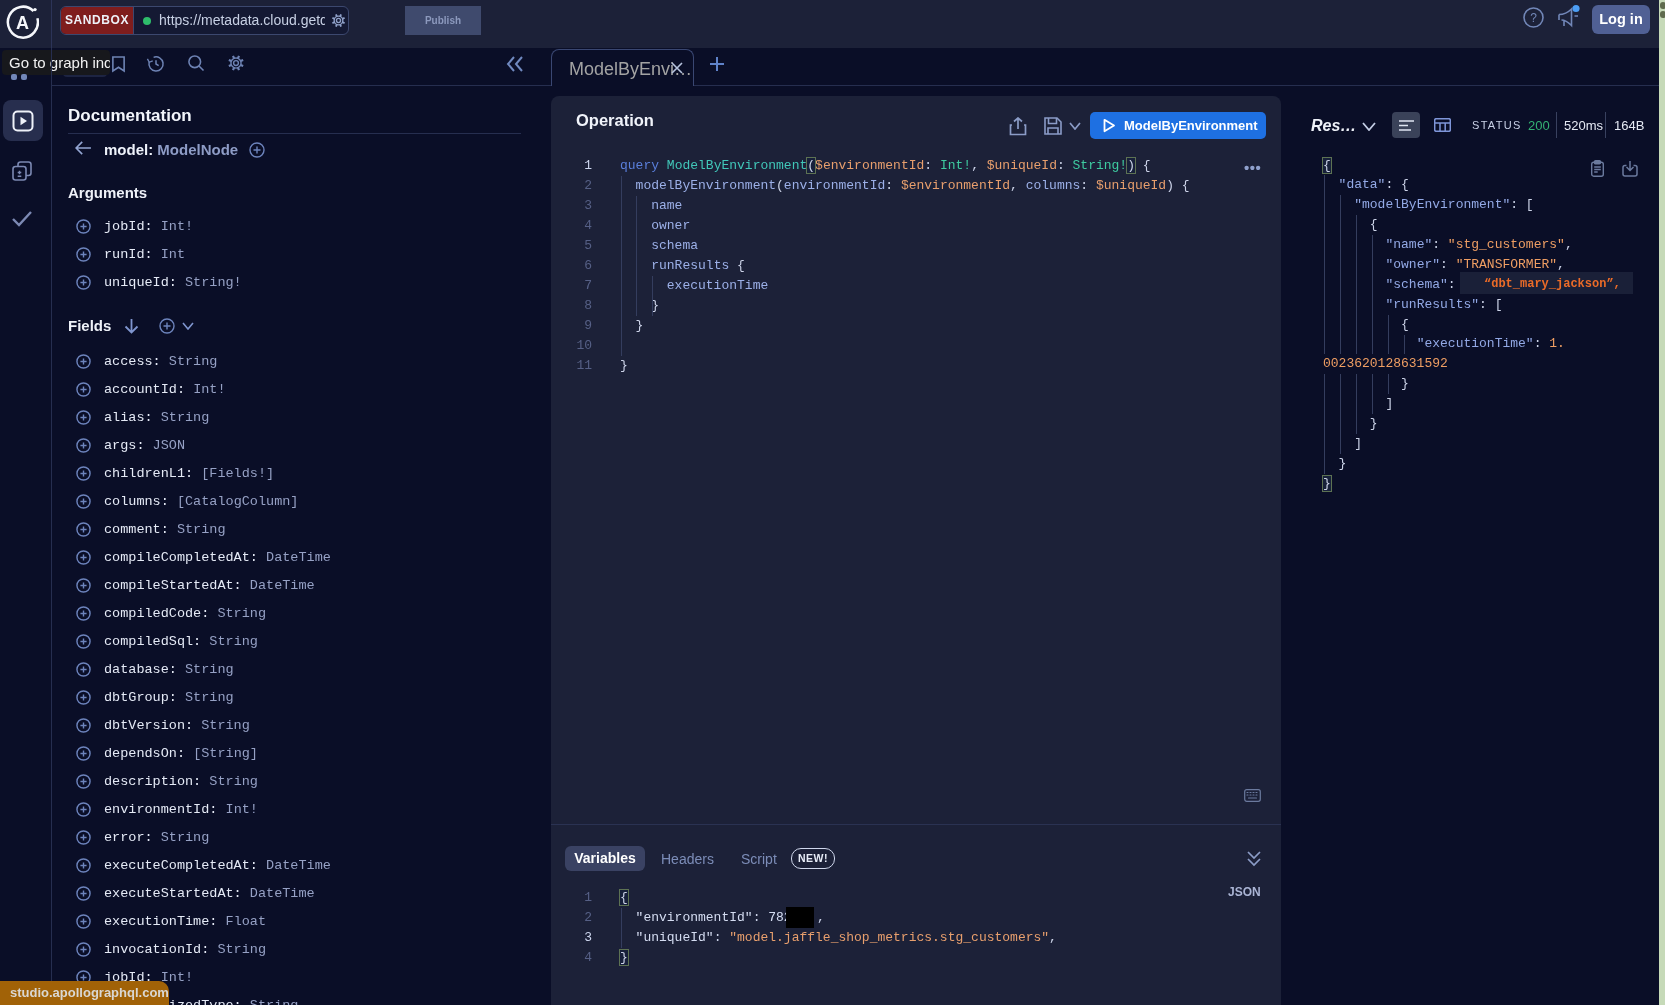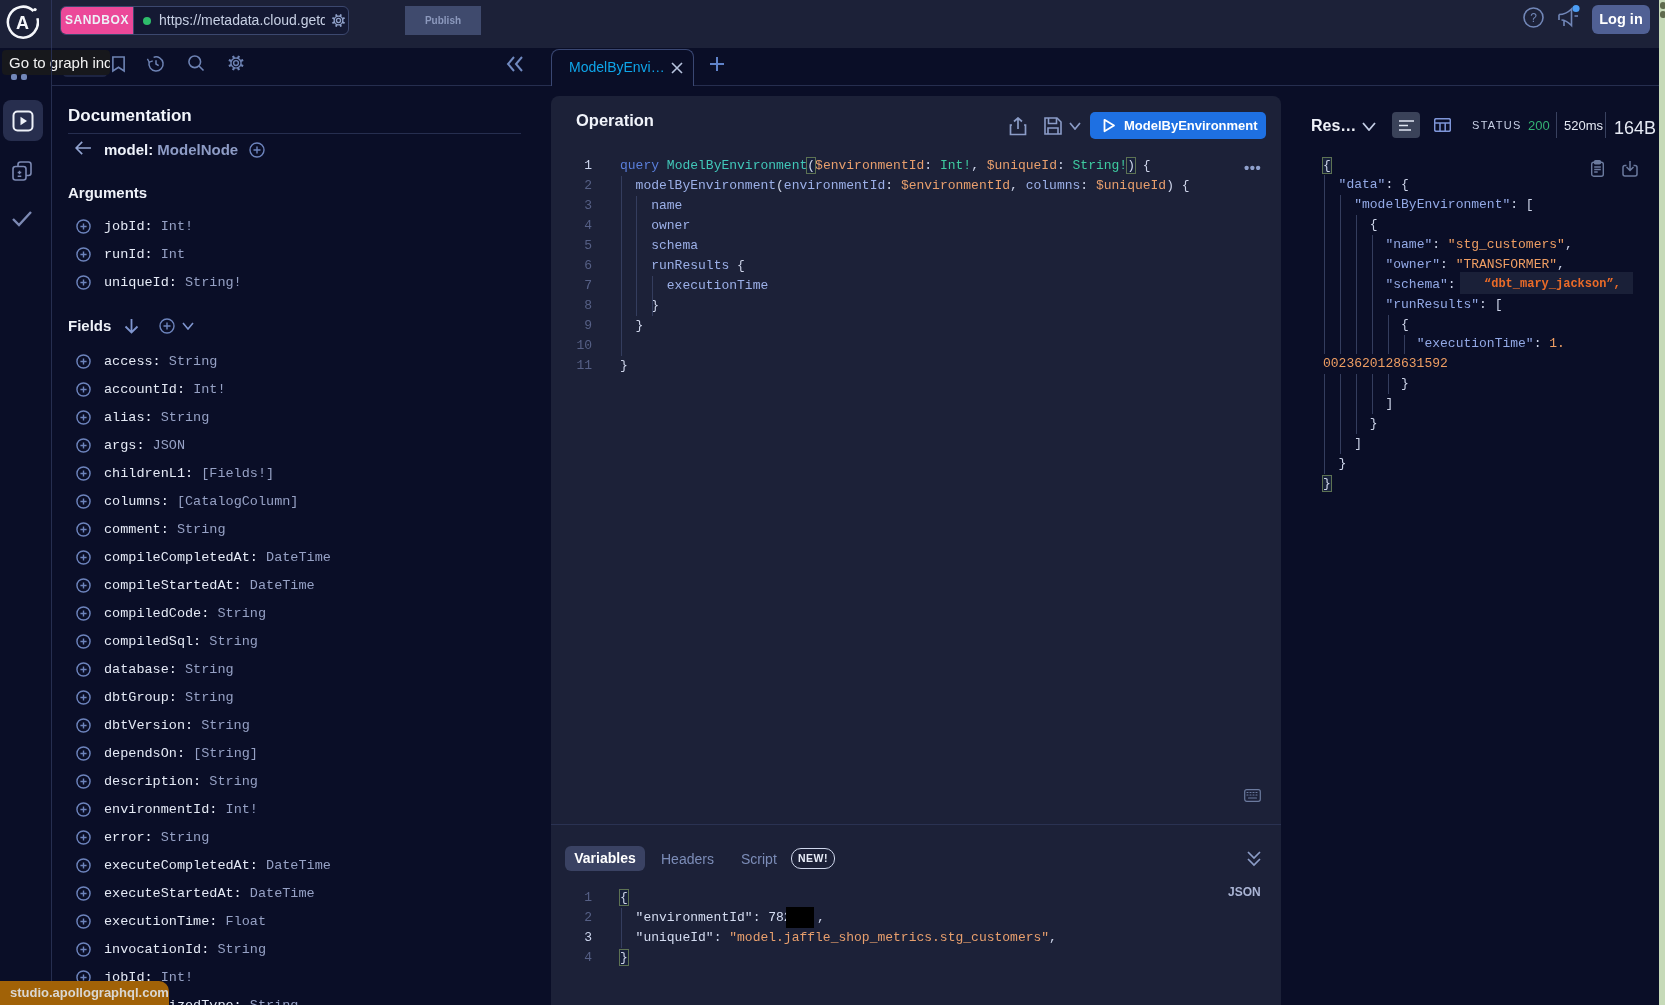--- a/index.html
+++ b/index.html
@@ -26,21 +26,21 @@
   <div class="abs" id="topbar" style="left:0;top:0;width:1665px;height:48px;background:#1c2138;"></div>
   <div class="abs" style="left:51px;top:0;width:1px;height:48px;background:#2c3458;"></div>
 
   <svg class="abs" style="left:6px;top:5px;" width="33" height="34" viewBox="0 0 33 34">
     <path d="M 27.5 6.2 A 15 15.5 0 1 0 31.4 13.2" fill="none" stroke="#f5f7fb" stroke-width="2.5"></path>
     <circle cx="29" cy="4.6" r="1.7" fill="#f5f7fb"></circle>
     <text x="16.5" y="24" font-size="18" font-weight="bold" fill="#f5f7fb" text-anchor="middle" font-family="Liberation Sans">A</text>
   </svg>
 
   <div class="abs" style="left:60px;top:6px;width:287px;height:27px;border:1px solid #3c486f;border-radius:6px;background:#141933;overflow:hidden;">
-    <div class="abs" style="left:0;top:0;width:72px;height:27px;background:#ec4899;border-right:1px solid #3c486f;
+    <div class="abs" style="left:0;top:0;width:72px;height:27px;background:#7f1d1d;border-right:1px solid #3c486f;
         color:#eef1f8;font-size:12px;font-weight:bold;letter-spacing:.6px;text-align:center;line-height:27px;">SANDBOX</div>
     <div class="abs" style="left:82px;top:10px;width:8px;height:8px;border-radius:50%;background:#2ebd6b;"></div>
     <div class="abs" style="left:98px;top:0;width:166px;height:27px;line-height:27px;color:#c7d0e4;font-size:14px;white-space:nowrap;overflow:hidden;">https://metadata.cloud.getdbt.com</div>
 <svg class="abs" style="left:269px;top:5px;" width="17" height="17" viewBox="0 0 24 24" fill="none" stroke="#8fa0c8">
     <circle cx="12" cy="12" r="6.1" stroke-width="1.9"></circle>
     <circle cx="12" cy="12" r="2.9" stroke-width="1.9"></circle>
     <path d="M17.5 14.3 L20.6 15.6 M14.3 17.5 L15.6 20.6 M9.7 17.5 L8.4 20.6 M6.5 14.3 L3.4 15.6 M6.5 9.7 L3.4 8.4 M9.7 6.5 L8.4 3.4 M14.3 6.5 L15.6 3.4 M17.5 9.7 L20.6 8.4" stroke-width="2.6"></path>
   </svg>
   </div>
   <div class="abs" style="left:357px;top:6px;width:76px;height:29px;background:#3f4a6d;border-radius:0;
@@ -81,21 +81,21 @@
 
   <svg class="abs" style="left:504px;top:55px;" width="22" height="18" viewBox="0 0 22 18" fill="none" stroke="#7089c0" stroke-width="2">
     <path d="M10 2 L4 9 L10 16 M18 2 L12 9 L18 16"></path>
   </svg>
 
   <div class="abs" style="left:2px;top:50px;width:108px;height:25px;background:#17181c;border-radius:4px;
        color:#f2f2f2;font-size:15px;line-height:25px;padding-left:7px;box-sizing:border-box;white-space:nowrap;overflow:hidden;">Go to graph index</div>
 
   <div class="abs" style="left:551px;top:49px;width:143px;height:37px;border:1px solid #3a4772;border-bottom:none;
        border-radius:8px 8px 0 0;background:#0a0e27;box-sizing:border-box;"></div>
-  <div class="abs" style="left:569px;top:59px;color:#0ea5e9;font-size:14px;">ModelByEnvi…</div>
+  <div class="abs" style="left:569px;top:59px;color:#a3a3a3;font-size:18px;">ModelByEnvi…</div>
   <svg class="abs" style="left:670px;top:61px;" width="14" height="14" viewBox="0 0 14 14" stroke="#b7c3de" stroke-width="1.6">
     <path d="M2 2 L12 12 M12 2 L2 12"></path>
   </svg>
   <svg class="abs" style="left:709px;top:56px;" width="16" height="16" viewBox="0 0 16 16" stroke="#5f82c9" stroke-width="2">
     <path d="M8 1 V15 M1 8 H15"></path>
   </svg>
 
   <div class="abs" style="left:51px;top:48px;width:1px;height:957px;background:#262e4f;"></div>
 
   <svg class="abs" style="left:11px;top:74px;" width="18" height="8" viewBox="0 0 18 8" fill="#7287b8">
@@ -360,38 +360,38 @@
 <div class="cline" style="left:620px;top:888px;"><span class="bbox">{</span></div>
 <div class="cline" style="left:620px;top:908px;">  <span style="color:#d5ddf2">"environmentId"</span>: <span style="color:#d5ddf2">782</span></div>
 <div class="cline" style="left:620px;top:928px;">  <span style="color:#d5ddf2">"uniqueId"</span>: <span style="color:#e89f6d">"model.jaffle_shop_metrics.stg_customers"</span>,</div>
 <div class="cline" style="left:620px;top:948px;"><span class="bbox">}</span></div>
 <div class="guide" style="left:621px;top:908px;height:40px;"></div>
 <div class="abs" style="left:786px;top:907px;width:28px;height:21px;background:#000;"></div>
 <div class="cline" style="left:817px;top:908px;">,</div>
 </div>
 
   <div id="resphead">
-<div class="abs" style="left:1311px;top:117px;color:#eef1f8;font-size:16px;font-weight:bold;">Res…</div>
+<div class="abs" style="left:1311px;top:117px;color:#eef1f8;font-size:16px;font-weight:bold;font-style:italic;">Res…</div>
 <svg class="abs" style="left:1362px;top:122px;" width="14" height="9" viewBox="0 0 14 9" fill="none" stroke="#c3cde4" stroke-width="1.8">
         <path d="M1 1 L7 8 L13 1"></path>
       </svg>
 <div class="abs" style="left:1392px;top:112px;width:28px;height:26px;background:#3a4259;border-radius:4px;"></div>
 <svg class="abs" style="left:1399px;top:120px;" width="15" height="11" viewBox="0 0 15 11" stroke="#dfe5f2" stroke-width="1.6">
         <path d="M0 1 H15 M0 5.5 H9 M0 10 H12"></path>
       </svg>
 <svg class="abs" style="left:1434px;top:118px;" width="17" height="14" viewBox="0 0 17 14" fill="none" stroke="#7f96d9" stroke-width="1.5">
         <rect x="0.7" y="0.7" width="15.6" height="12.6" rx="1.5"></rect>
         <path d="M0.7 5 H16.3 M6 5 V13.3 M11.2 5 V13.3"></path>
       </svg>
 <div class="abs" style="left:1472px;top:119px;color:#c8d0e6;font-size:11px;letter-spacing:1.3px;">STATUS</div>
 <div class="abs" style="left:1528px;top:118px;color:#34b373;font-size:13px;">200</div>
 <div class="abs" style="left:1556px;top:112px;width:1px;height:26px;background:#39415f;"></div>
 <div class="abs" style="left:1564px;top:118px;color:#e6eaf4;font-size:13px;">520ms</div>
 <div class="abs" style="left:1605px;top:112px;width:1px;height:26px;background:#39415f;"></div>
-<div class="abs" style="left:1614px;top:118px;color:#e6eaf4;font-size:18px;">164B</div>
+<div class="abs" style="left:1614px;top:118px;color:#e6eaf4;font-size:13px;">164B</div>
 <svg class="abs" style="left:1591px;top:160px;" width="13" height="17" viewBox="0 0 13 17" fill="none" stroke="#6b7a9e" stroke-width="1.4">
         <rect x="0.7" y="2.2" width="11.6" height="14" rx="2"></rect>
         <rect x="3.5" y="0.7" width="6" height="3" rx="1" fill="#6b7a9e"></rect>
         <path d="M3.2 7 h6.6 M3.2 9.5 h6.6 M3.2 12 h3.5"></path>
       </svg>
 <svg class="abs" style="left:1622px;top:160px;" width="16" height="17" viewBox="0 0 16 17" fill="none" stroke="#6b7a9e" stroke-width="1.5">
         <path d="M4.5 5.5 H3 A2 2 0 0 0 1 7.5 V14 A2 2 0 0 0 3 16 H13 A2 2 0 0 0 15 14 V7.5 A2 2 0 0 0 13 5.5 H11.5"></path>
         <path d="M8 1 V10 M4.5 7 L8 10.5 L11.5 7"></path>
       </svg>
 </div>

